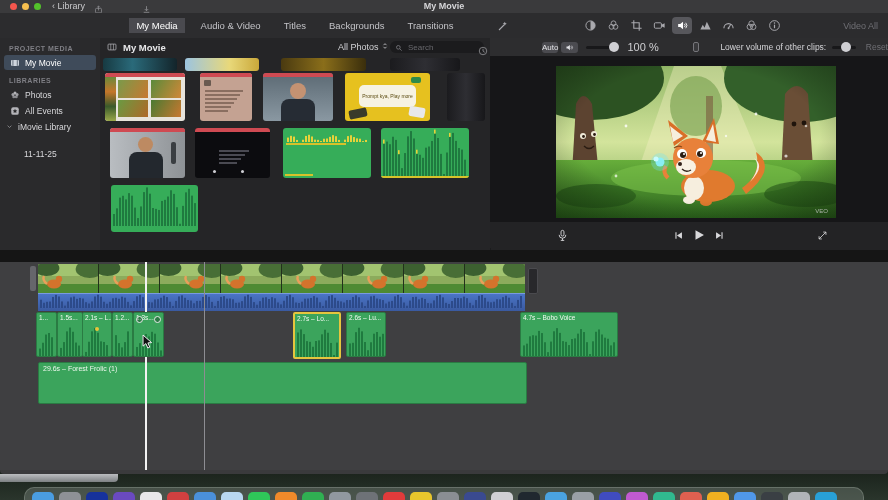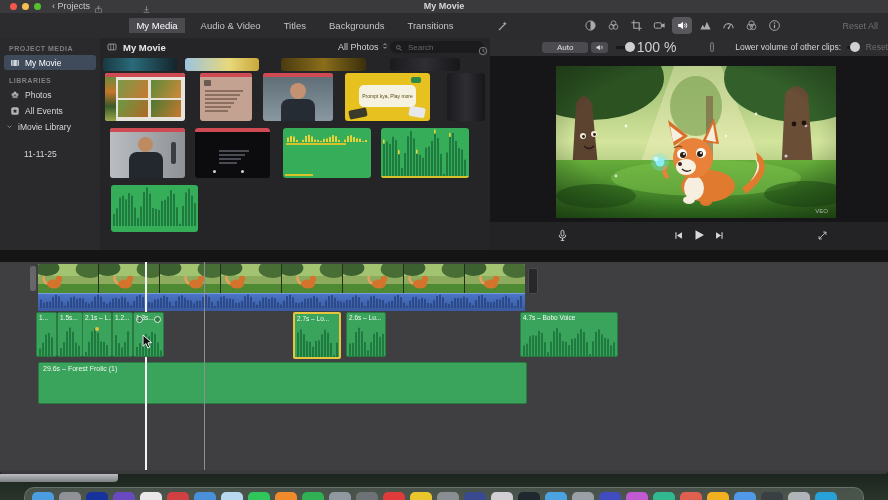--- a/index.html
+++ b/index.html
@@ -42,21 +42,21 @@
              display:flex;align-items:center;gap:3px;padding:0 5px;color:#85858a;}
   .searchbox input{background:transparent;border:none;outline:none;color:#bbb;font-size:8px;width:58px;font-family:inherit;}
   .searchbox input::placeholder{color:#68686d;}
   .recents{position:absolute;left:378px;top:4px;color:#9a9a9f;}
   .thumb{position:absolute;border-radius:3px;overflow:hidden;background:#333;}
   .redbar{position:absolute;left:0;top:0;right:0;height:4px;background:#cf4a52;}
 
   
   .rightpane{left:490px;top:38px;width:398px;height:212px;background:#232325;border-left:1px solid #1b1b1d;}
   .volrow{left:490px;top:38px;width:398px;height:18px;background:#2d2d2f;display:flex;align-items:center;border-bottom:1px solid #1d1d1f;}
-  .pill{background:#4b4b50;border-radius:3px;color:#e2e2e5;font-size:8px;padding:1px 15px;display:flex;align-items:center;}
+  .pill{background:#4b4b50;border-radius:3px;color:#e2e2e5;font-size:8px;padding:1px 0;display:flex;align-items:center;}
   .slider{position:relative;height:3px;background:#18181a;border-radius:2px;}
   .knob{position:absolute;top:-3.5px;width:10px;height:10px;border-radius:50%;background:#cfcfd3;}
   .checkbox{width:8px;height:8px;border:1px solid #76767b;border-radius:2px;background:#39393c;}
   .viewer{left:490px;top:56px;width:398px;height:166px;background:#161618;}
   .transport{left:490px;top:222px;width:398px;height:26px;background:#232325;display:flex;align-items:center;}
   .tbtn{color:#d8d8db;display:flex;align-items:center;justify-content:center;}
 
   
   .tl-head{left:0;top:248px;width:888px;height:14px;background:#323234;border-top:1px solid #1c1c1e;border-bottom:1px solid #1c1c1e;}
   .timecode{left:0;right:0;top:2px;text-align:center;font-size:9px;color:#e8e8ea;}
@@ -94,21 +94,21 @@
 </style>
 </head>
 <body>
 
 <div id="stage">
 
   <div class="abs titlebar">
     <span class="abs tl" style="left:10px;background:#f5564d"></span>
     <span class="abs tl" style="left:22px;background:#f6bf4f"></span>
     <span class="abs tl" style="left:34px;background:#53c22b"></span>
-    <span class="abs back">‹ <span>Projects</span></span>
+    <span class="abs back">‹ <span>Library</span></span>
     <span class="abs tbar-ic" style="left:94px" id="share-slot"><svg viewBox="0 0 24 24" width="9" height="9">
           <rect x="4" y="9" width="16" height="12" rx="2.5" fill="none" stroke="currentColor" stroke-width="1.8"></rect>
           <path d="M12 14.5V2.8M8.3 6.2L12 2.5l3.7 3.7" fill="none" stroke="currentColor" stroke-width="1.8"></path>
         </svg></span>
     <span class="abs tbar-ic" style="left:142px" id="import-slot"><svg viewBox="0 0 24 24" width="9" height="9">
           <path d="M12 3v12M7.3 10.7L12 15.4l4.7-4.7" fill="none" stroke="currentColor" stroke-width="2"></path>
           <path d="M4.5 19.5h15" stroke="currentColor" stroke-width="2"></path>
         </svg></span>
     <div class="abs win-title">My Movie</div>
   </div>
@@ -177,21 +177,21 @@
           </svg>
         </div>
         <div class="tool">
           <svg viewBox="0 0 24 24" width="13" height="13">
             <circle cx="12" cy="12" r="9" fill="none" stroke="currentColor" stroke-width="1.8"></circle>
             <path d="M12 10.5V17" stroke="currentColor" stroke-width="2.2"></path>
             <circle cx="12" cy="7.3" r="1.4" fill="currentColor"></circle>
           </svg>
         </div>
       </div>
-    <span class="abs reset-all">Reset All</span>
+    <span class="abs reset-all">Video All</span>
   </div>
 
   <div class="abs sidebar" id="sidebar">
       <div class="side-h">PROJECT MEDIA</div>
       <div class="side-row sel">
         <svg viewBox="0 0 24 24" width="10" height="10" style="color: rgb(207, 214, 222);">
           <rect x="2.5" y="5" width="19" height="14" rx="2" fill="currentColor"></rect>
           <path d="M7 5v14M17.5 5v14" stroke="#3f4b5a" stroke-width="1.8"></path>
         </svg>
         <span>My Movie</span>
@@ -407,21 +407,21 @@
     <span class="pill" style="margin-left:52px">Auto</span>
     <span class="pill" style="margin-left:3px;padding:1px 4px" id="spk-slot">
         <svg viewBox="0 0 24 24" width="9" height="9">
           <path d="M4 9.2v5.6h3.8L13 19V5L7.8 9.2z" fill="currentColor"></path>
           <path d="M15.5 9a4.2 4.2 0 010 6M18 7a7.5 7.5 0 010 10" fill="none" stroke="currentColor" stroke-width="1.6"></path>
         </svg>
       </span>
     <span class="slider" style="width:56px;margin-left:8px" id="vol-slider">
         <div class="knob" style="left: 69%;"></div>
       </span>
-    <span class="txt" style="margin-left:8px;font-size:14px">100 %</span>
+    <span class="txt" style="margin-left:8px;font-size:11px">100 %</span>
     <span class="checkbox" style="margin-left:34px"></span>
     <span class="txt" style="margin-left:21px;font-size:8.5px;color:#d5d5d8">Lower volume of other clips:</span>
     <span class="slider" style="width:40px;margin-left:6px" id="lower-slider">
         <div class="knob" style="left: 38%;"></div>
       </span>
     <span class="txt" style="margin-left:10px;font-size:8.5px;color:#6f6f74">Reset</span>
   </div>
 
   <div class="abs viewer">
     <div class="abs" id="scene" style="left:66px;top:10px;width:280px;height:152px"><svg width="280" height="152" viewBox="0 0 280 152">

